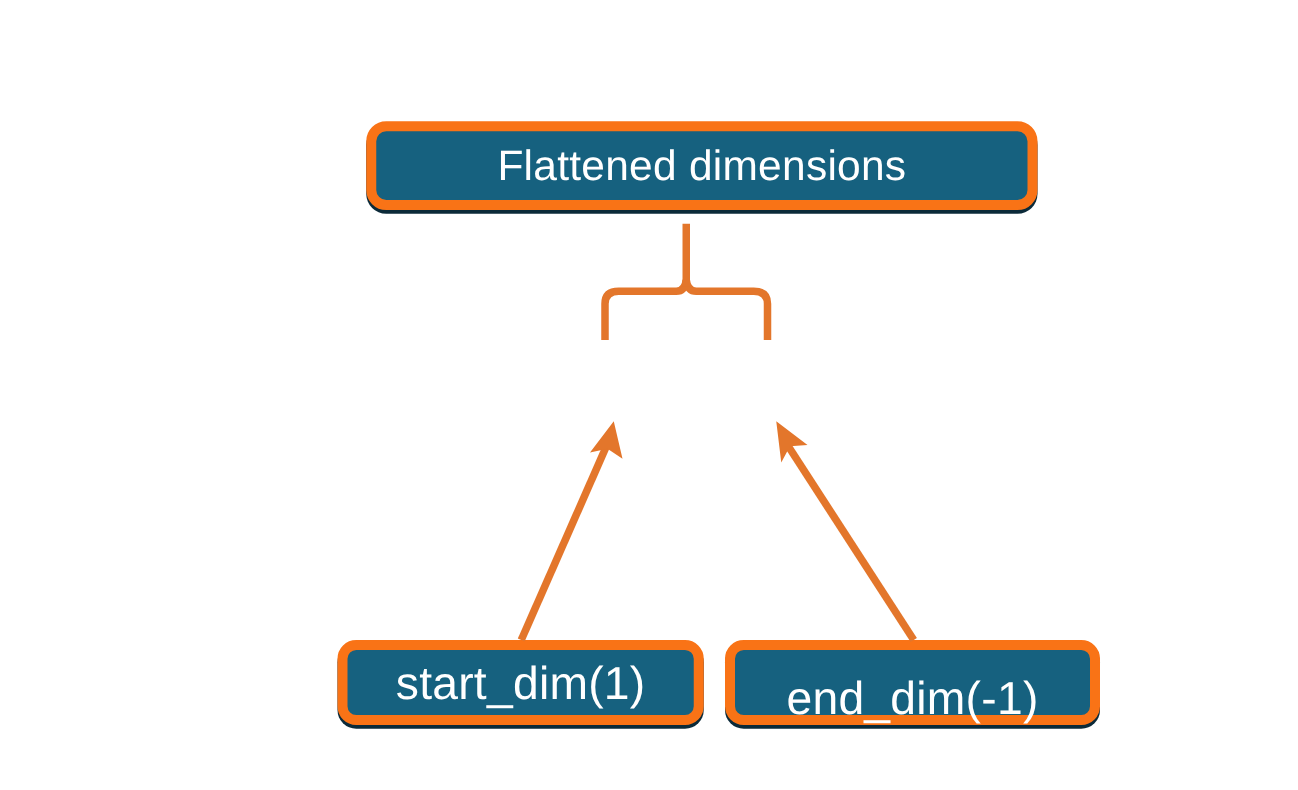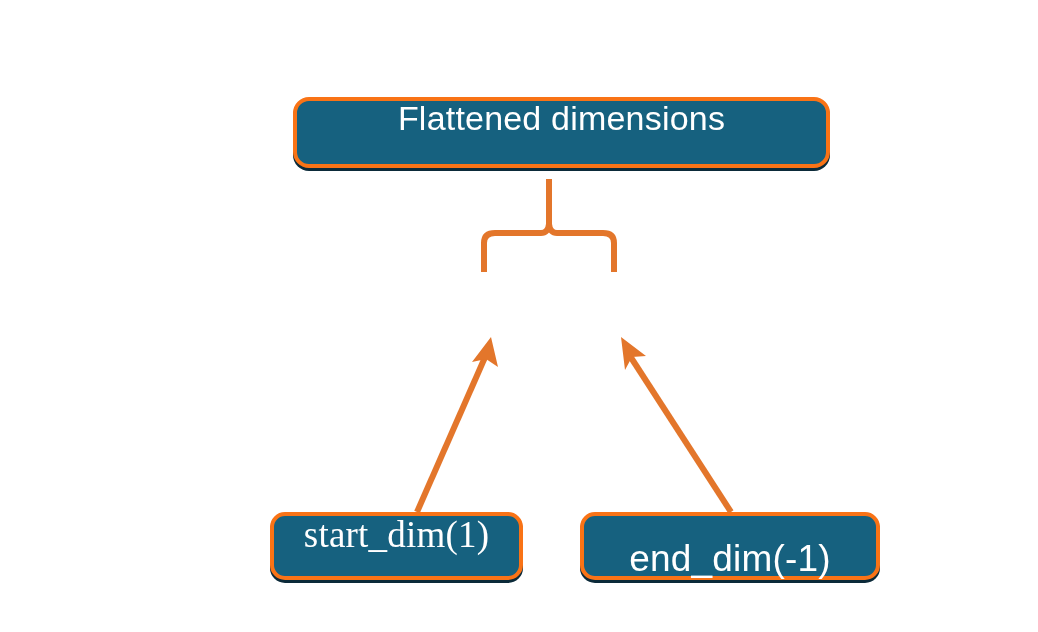--- a/index.html
+++ b/index.html
@@ -22,23 +22,24 @@
     width: 1038px;
     height: 632px;
     background: #ffffff;
   }
 
   
   .node {
     position: absolute;
     box-sizing: border-box;
     background: #16617f;
-    border: 4px solid #f97316;
+    border: 8px solid #f97316;
     border-radius: 20px;
     display: flex;
+    align-items: center;
     justify-content: center;
     color: #ffffff;
     z-index: 3;
     box-shadow: 0 3px 0 0 #0b2a39;
   }
   .node .node-label {
     display: block;
     white-space: nowrap;
     letter-spacing: 0.2px;
     line-height: 1;
@@ -65,24 +66,23 @@
   }
   #node-shape .node-label {
     font-size: 57px;
     transform: translateY(4px);
   }
 
   
   #node-start-dim {
     left: 270px;
     top: 512px;
-    width: 253px;
+    width: 293px;
     height: 68px;
     border-radius: 15px;
-    font-family: Liberation Serif, serif;
   }
   #node-start-dim .node-label { font-size: 37px; }
 
   
   #node-end-dim {
     left: 580px;
     top: 512px;
     width: 300px;
     height: 68px;
     border-radius: 15px;

